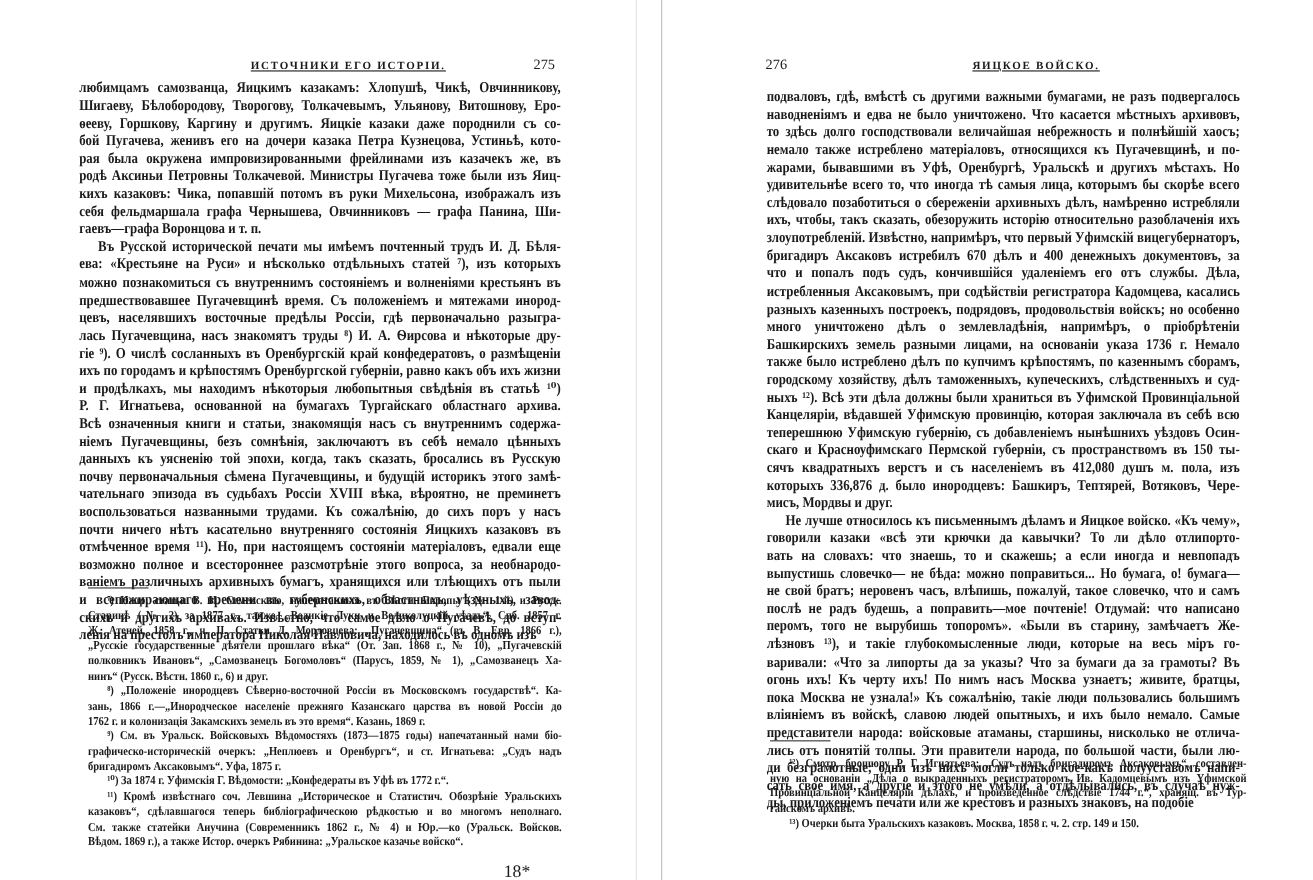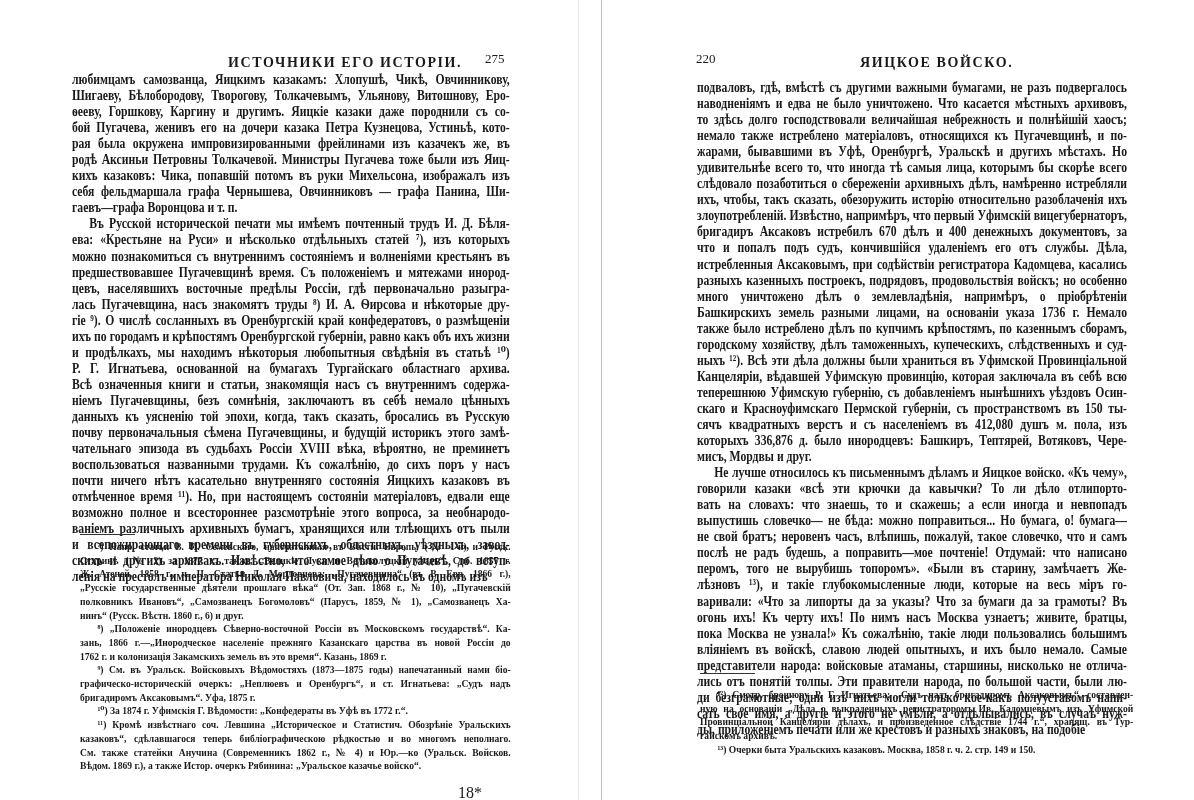--- a/index.html
+++ b/index.html
@@ -10,22 +10,23 @@
     color:#1a1a1a;
   }
   .page { position:absolute; top:0; height:800px; background:#ffffff; }
   .page-left { left:0; width:578px; }
   .page-right { left:602px; width:592px; }
   .divider-light { position:absolute; left:578px; top:0; width:1px; height:800px; background:#e4e4e4; }
   .divider-dark { position:absolute; left:601px; top:0; width:2px; height:800px; background:#bdbdbd; }
 
   .running-head {
     position:absolute; top:55px;
-    font-size:14px; letter-spacing:1.6px; font-weight:bold;
+    font-size:10px; letter-spacing:1.6px; font-weight:bold;
     text-transform:none;
+    text-decoration:underline;
   }
   .page-num { position:absolute; top:51px; font-size:13px; font-weight:normal; }
 
   .body-text {
     position:absolute; top:72px;
     font-size:13.6px; line-height:16.05px;
     font-weight:bold;
     transform:scaleX(0.86); transform-origin:left top;
   }
   .body-text .line {
@@ -109,22 +110,22 @@
       <span class="line last">Вѣдом. 1869 г.), а также Истор. очеркъ Рябинина: „Уральское казачье войско“.</span>
     </div>
 
   <div class="signature" style="left:458px; top:752px;">18*</div>
 </div>
 
 <div class="divider-light"></div>
 <div class="divider-dark"></div>
 
 <div class="page page-right">
-  <div class="page-num" style="left:94px;">220</div>
-  <div class="running-head" style="left:258px;text-align:center;">ЯИЦКОЕ ВОЙСКО.</div>
+  <div class="page-num" style="left:94px;">276</div>
+  <div class="running-head" style="left:282px;text-align:center;">ЯИЦКОЕ ВОЙСКО.</div>
 
   <div class="body-text" id="right-body" style="left:95px; top:80px; width:500px;">
       <span class="line">подваловъ, гдѣ, вмѣстѣ съ другими важными бумагами, не разъ подвергалось</span>
       <span class="line">наводненіямъ и едва не было уничтожено. Что касается мѣстныхъ архивовъ,</span>
       <span class="line">то здѣсь долго господствовали величайшая небрежность и полнѣйшій хаосъ;</span>
       <span class="line">немало также истреблено матеріаловъ, относящихся къ Пугачевщинѣ, и по-</span>
       <span class="line">жарами, бывавшими въ Уфѣ, Оренбургѣ, Уральскѣ и другихъ мѣстахъ. Но</span>
       <span class="line">удивительнѣе всего то, что иногда тѣ самыя лица, которымъ бы скорѣе всего</span>
       <span class="line">слѣдовало позаботиться о сбереженіи архивныхъ дѣлъ, намѣренно истребляли</span>
       <span class="line">ихъ, чтобы, такъ сказать, обезоружить исторію относительно разоблаченія ихъ</span>

